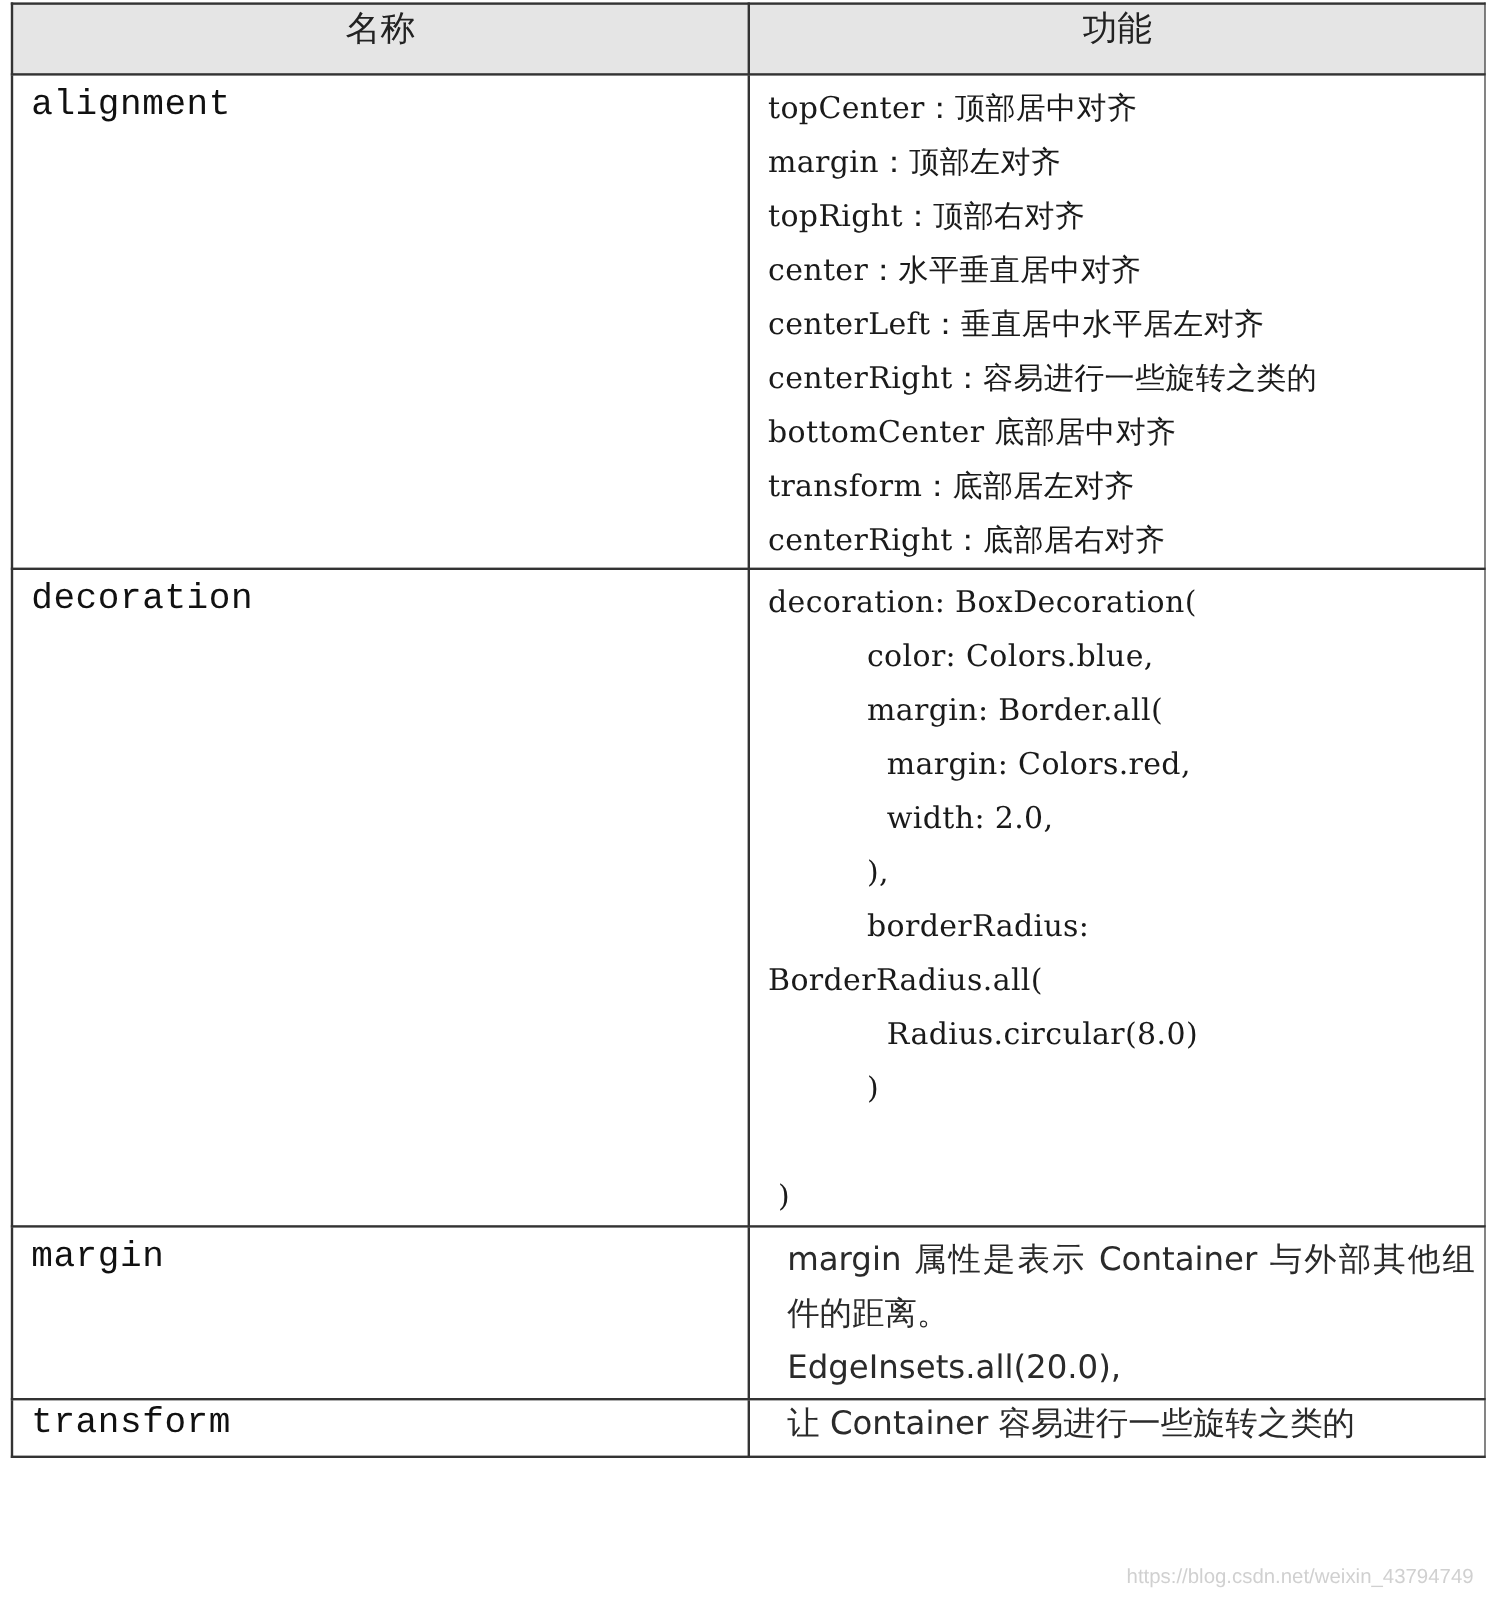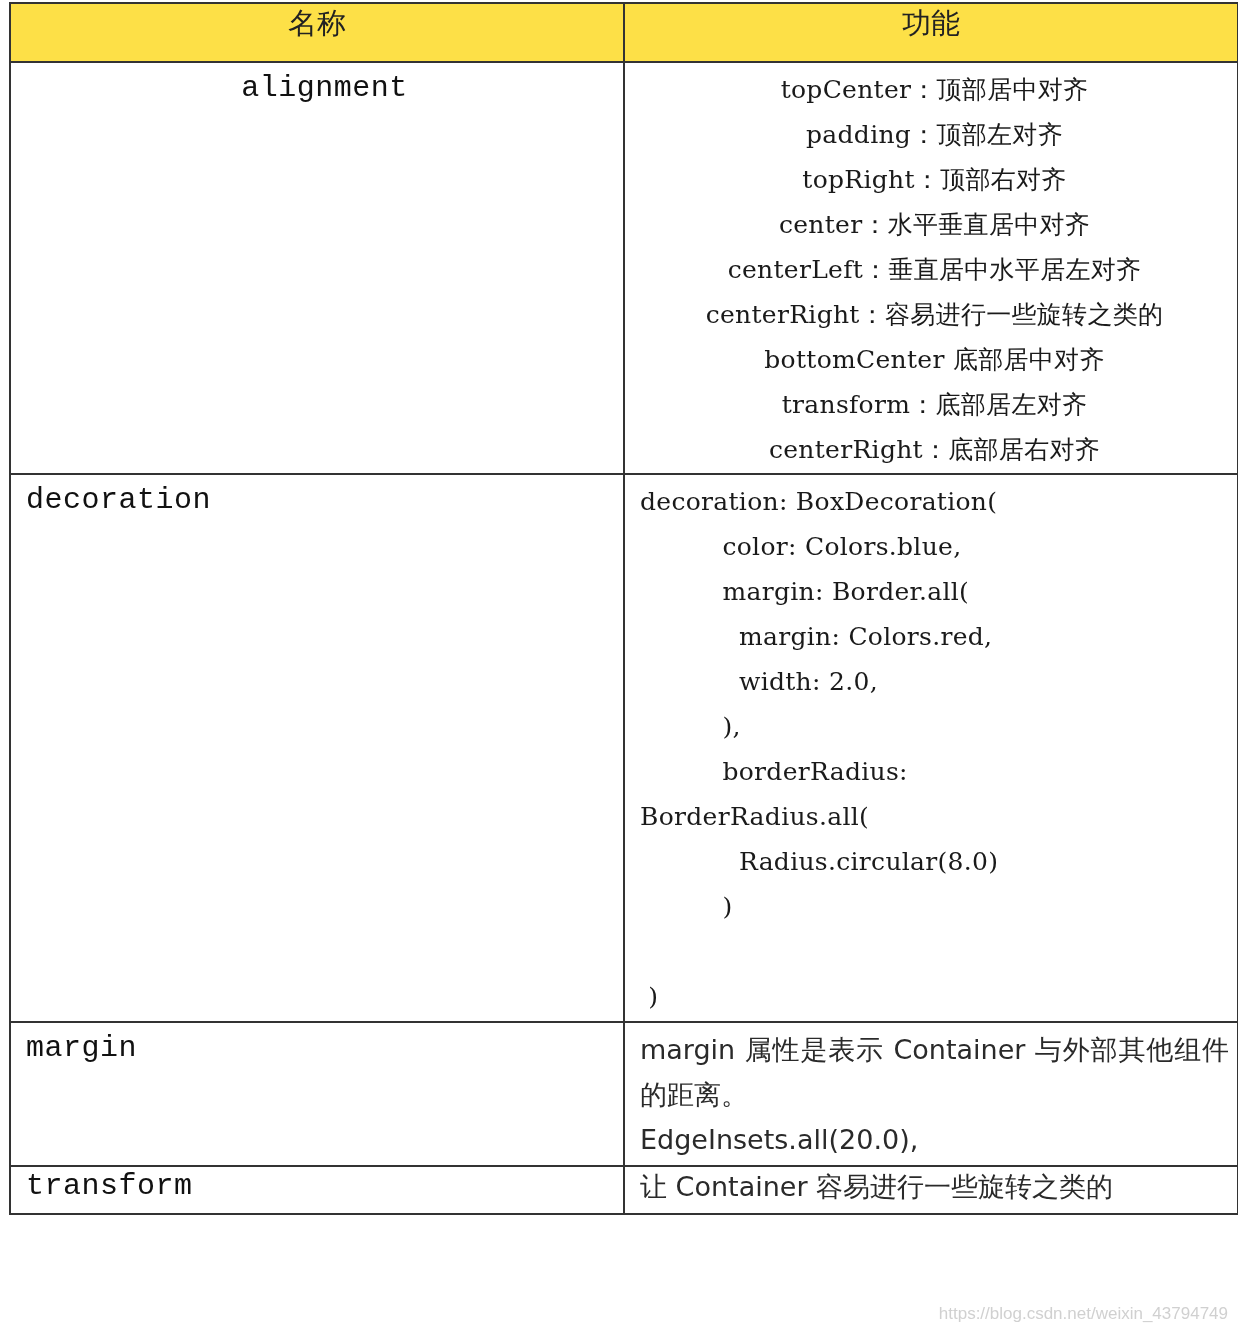--- a/index.html
+++ b/index.html
@@ -9,21 +9,21 @@
     width: 1228px;
     border-collapse: collapse;
     table-layout: fixed;
   }
   table.doc td, table.doc th {
     border: 2px solid #333333;
     vertical-align: top;
     padding: 0;
   }
   th.hdr {
-    background: #fde047;
+    background: #e5e5e5;
     height: 57px;
     font-family: "DejaVu Serif", "Liberation Serif", serif;
     font-weight: normal;
     font-size: 29px;
     color: #222222;
     text-align: center;
     vertical-align: middle;
   }
   col.c1 { width: 614px; }
   col.c2 { width: 614px; }
@@ -41,23 +41,24 @@
     line-height: 45px;
     color: #1a1a1a;
     white-space: pre;
     letter-spacing: 0.3px;
   }
   .sans {
     font-family: "DejaVu Sans", "Liberation Sans", sans-serif;
     font-size: 27px;
     line-height: 45px;
     color: #2a2a2a;
+    margin-left: 16px;
   }
   .sans.wrap { white-space: normal; text-align: justify; }
-  tr.r-align td { height: 402px; text-align: center; }
+  tr.r-align td { height: 402px; }
   tr.r-deco td { height: 538px; }
   tr.r-margin td { height: 134px; }
   tr.r-padding td { height: 134px; }
   tr.r-transform td { height: 44px; }
   .watermark {
     position: absolute; right: 10px; bottom: 8px;
     font-family: "Liberation Sans", sans-serif;
     font-size: 17px; color: rgba(170,170,170,0.55); margin-left: 24px;
   }
 </style>
@@ -72,21 +73,21 @@
   <tbody>
       <tr>
     <th class="hdr">名称</th>
     <th class="hdr">功能</th>
   </tr>
 
   <tr class="r-align">
     <td class="name">alignment</td>
     <td class="func">
       <div class="line">topCenter：顶部居中对齐</div>
-      <div class="line">padding：顶部左对齐</div>
+      <div class="line">margin：顶部左对齐</div>
       <div class="line">topRight：顶部右对齐</div>
       <div class="line">center：水平垂直居中对齐</div>
       <div class="line">centerLeft：垂直居中水平居左对齐</div>
       <div class="line">centerRight：容易进行一些旋转之类的</div>
       <div class="line">bottomCenter 底部居中对齐</div>
       <div class="line">transform：底部居左对齐</div>
       <div class="line">centerRight：底部居右对齐</div>
     </td>
   </tr>
 

